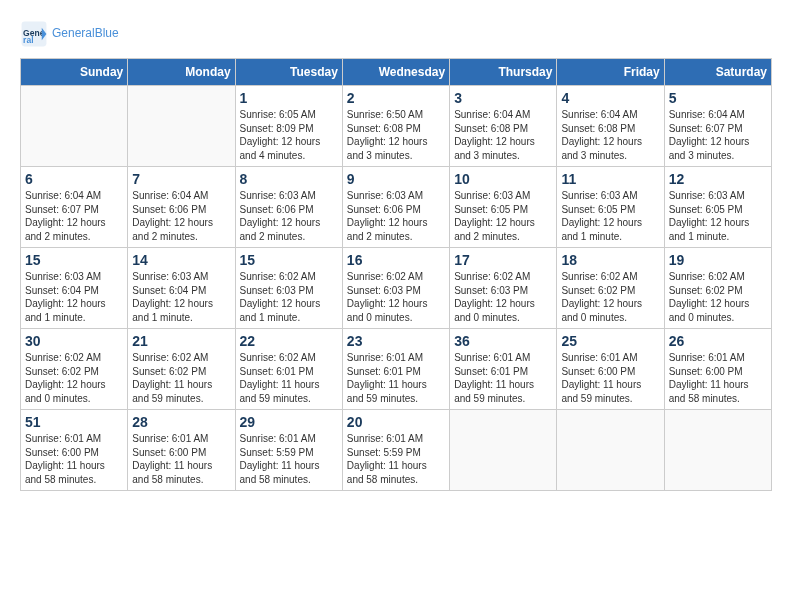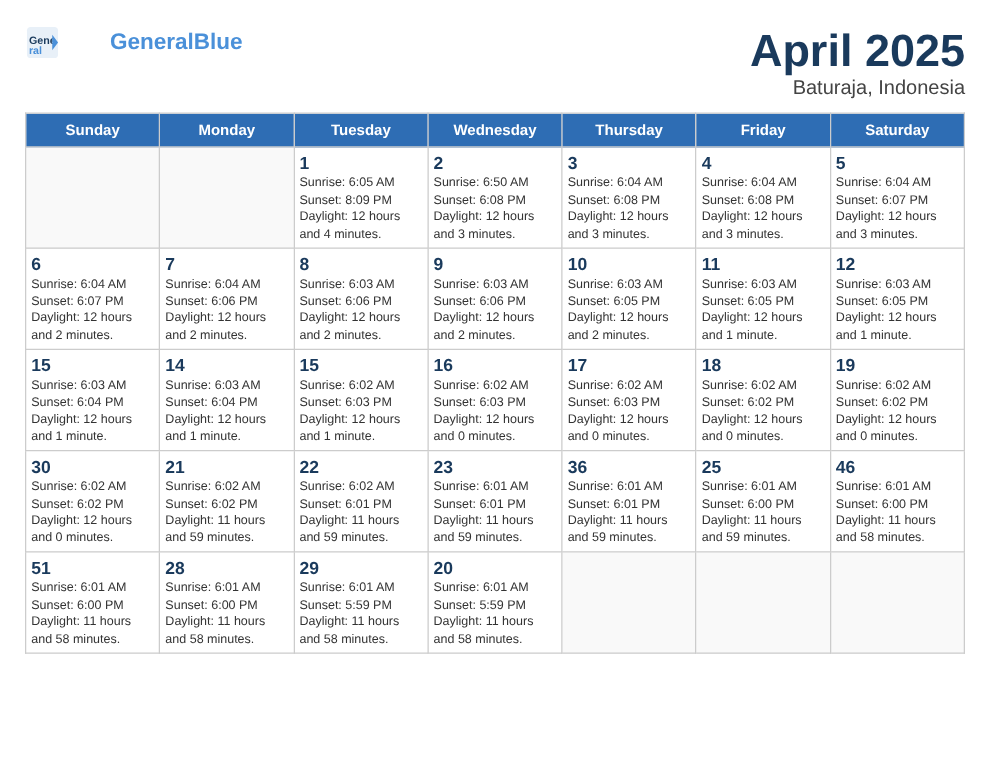--- a/index.html
+++ b/index.html
@@ -15,25 +15,24 @@
       justify-content: space-between;
       align-items: flex-start;
       margin-bottom: 10px;
     }
     .logo {
       display: flex;
       align-items: center;
       gap: 4px;
     }
     .logo-text {
-      font-size: 18px;
-      font-weight: bold;
+      font-size: 12px;
+      font-weight: normal;
       color: #1a3a5c;
       line-height: 1.1;
-      margin-left: 36px;
     }
     .logo-text span {
       color: #4a90d9;
     }
     .logo-icon {
       width: 28px;
       height: 28px;
     }
     .title-block {
       text-align: right;
@@ -49,21 +48,21 @@
     }
     .calendar {
       width: 100%;
       border-collapse: collapse;
       font-size: 11px;
     }
     .calendar th {
       background-color: #2e6db4;
       color: #fff;
       padding: 6px 4px;
-      text-align: center;
+      text-align: right;
       font-size: 12px;
       font-weight: bold;
       border: 1px solid #ccc;
     }
     .calendar td {
       border: 1px solid #ccc;
       vertical-align: top;
       padding: 4px;
       width: calc(100% / 7);
       min-height: 80px;
@@ -95,24 +94,20 @@
       <text x="4" y="20" font-size="11" font-weight="bold" fill="#1a3a5c" font-family="Arial">Gene</text>
       <text x="4" y="30" font-size="11" font-weight="bold" fill="#4a90d9" font-family="Arial">ral</text>
       <polygon points="28,10 34,18 28,26" fill="#4a90d9"></polygon>
     </svg>
     <div>
       <div class="logo-text">
         <span>General</span><span style="color:#4a90d9">Blue</span>
       </div>
     </div>
   </div>
-  <div class="title-block">
-    <div class="month-title">April 2025</div>
-    <div class="subtitle">Baturaja, Indonesia</div>
-  </div>
 </div>
 
 <table class="calendar">
   <thead>
     <tr>
       <th>Sunday</th>
       <th>Monday</th>
       <th>Tuesday</th>
       <th>Wednesday</th>
       <th>Thursday</th>
@@ -299,21 +294,21 @@
 and 59 minutes.</div>
         </td>
         <td>
           <span class="day-num">25</span>
           <div class="day-info">Sunrise: 6:01 AM
 Sunset: 6:00 PM
 Daylight: 11 hours
 and 59 minutes.</div>
         </td>
         <td>
-          <span class="day-num">46</span>
+          <span class="day-num">26</span>
           <div class="day-info">Sunrise: 6:01 AM
 Sunset: 6:00 PM
 Daylight: 11 hours
 and 58 minutes.</div>
         </td>
       </tr>
       <tr>
         <td>
           <span class="day-num">51</span>
           <div class="day-info">Sunrise: 6:01 AM

